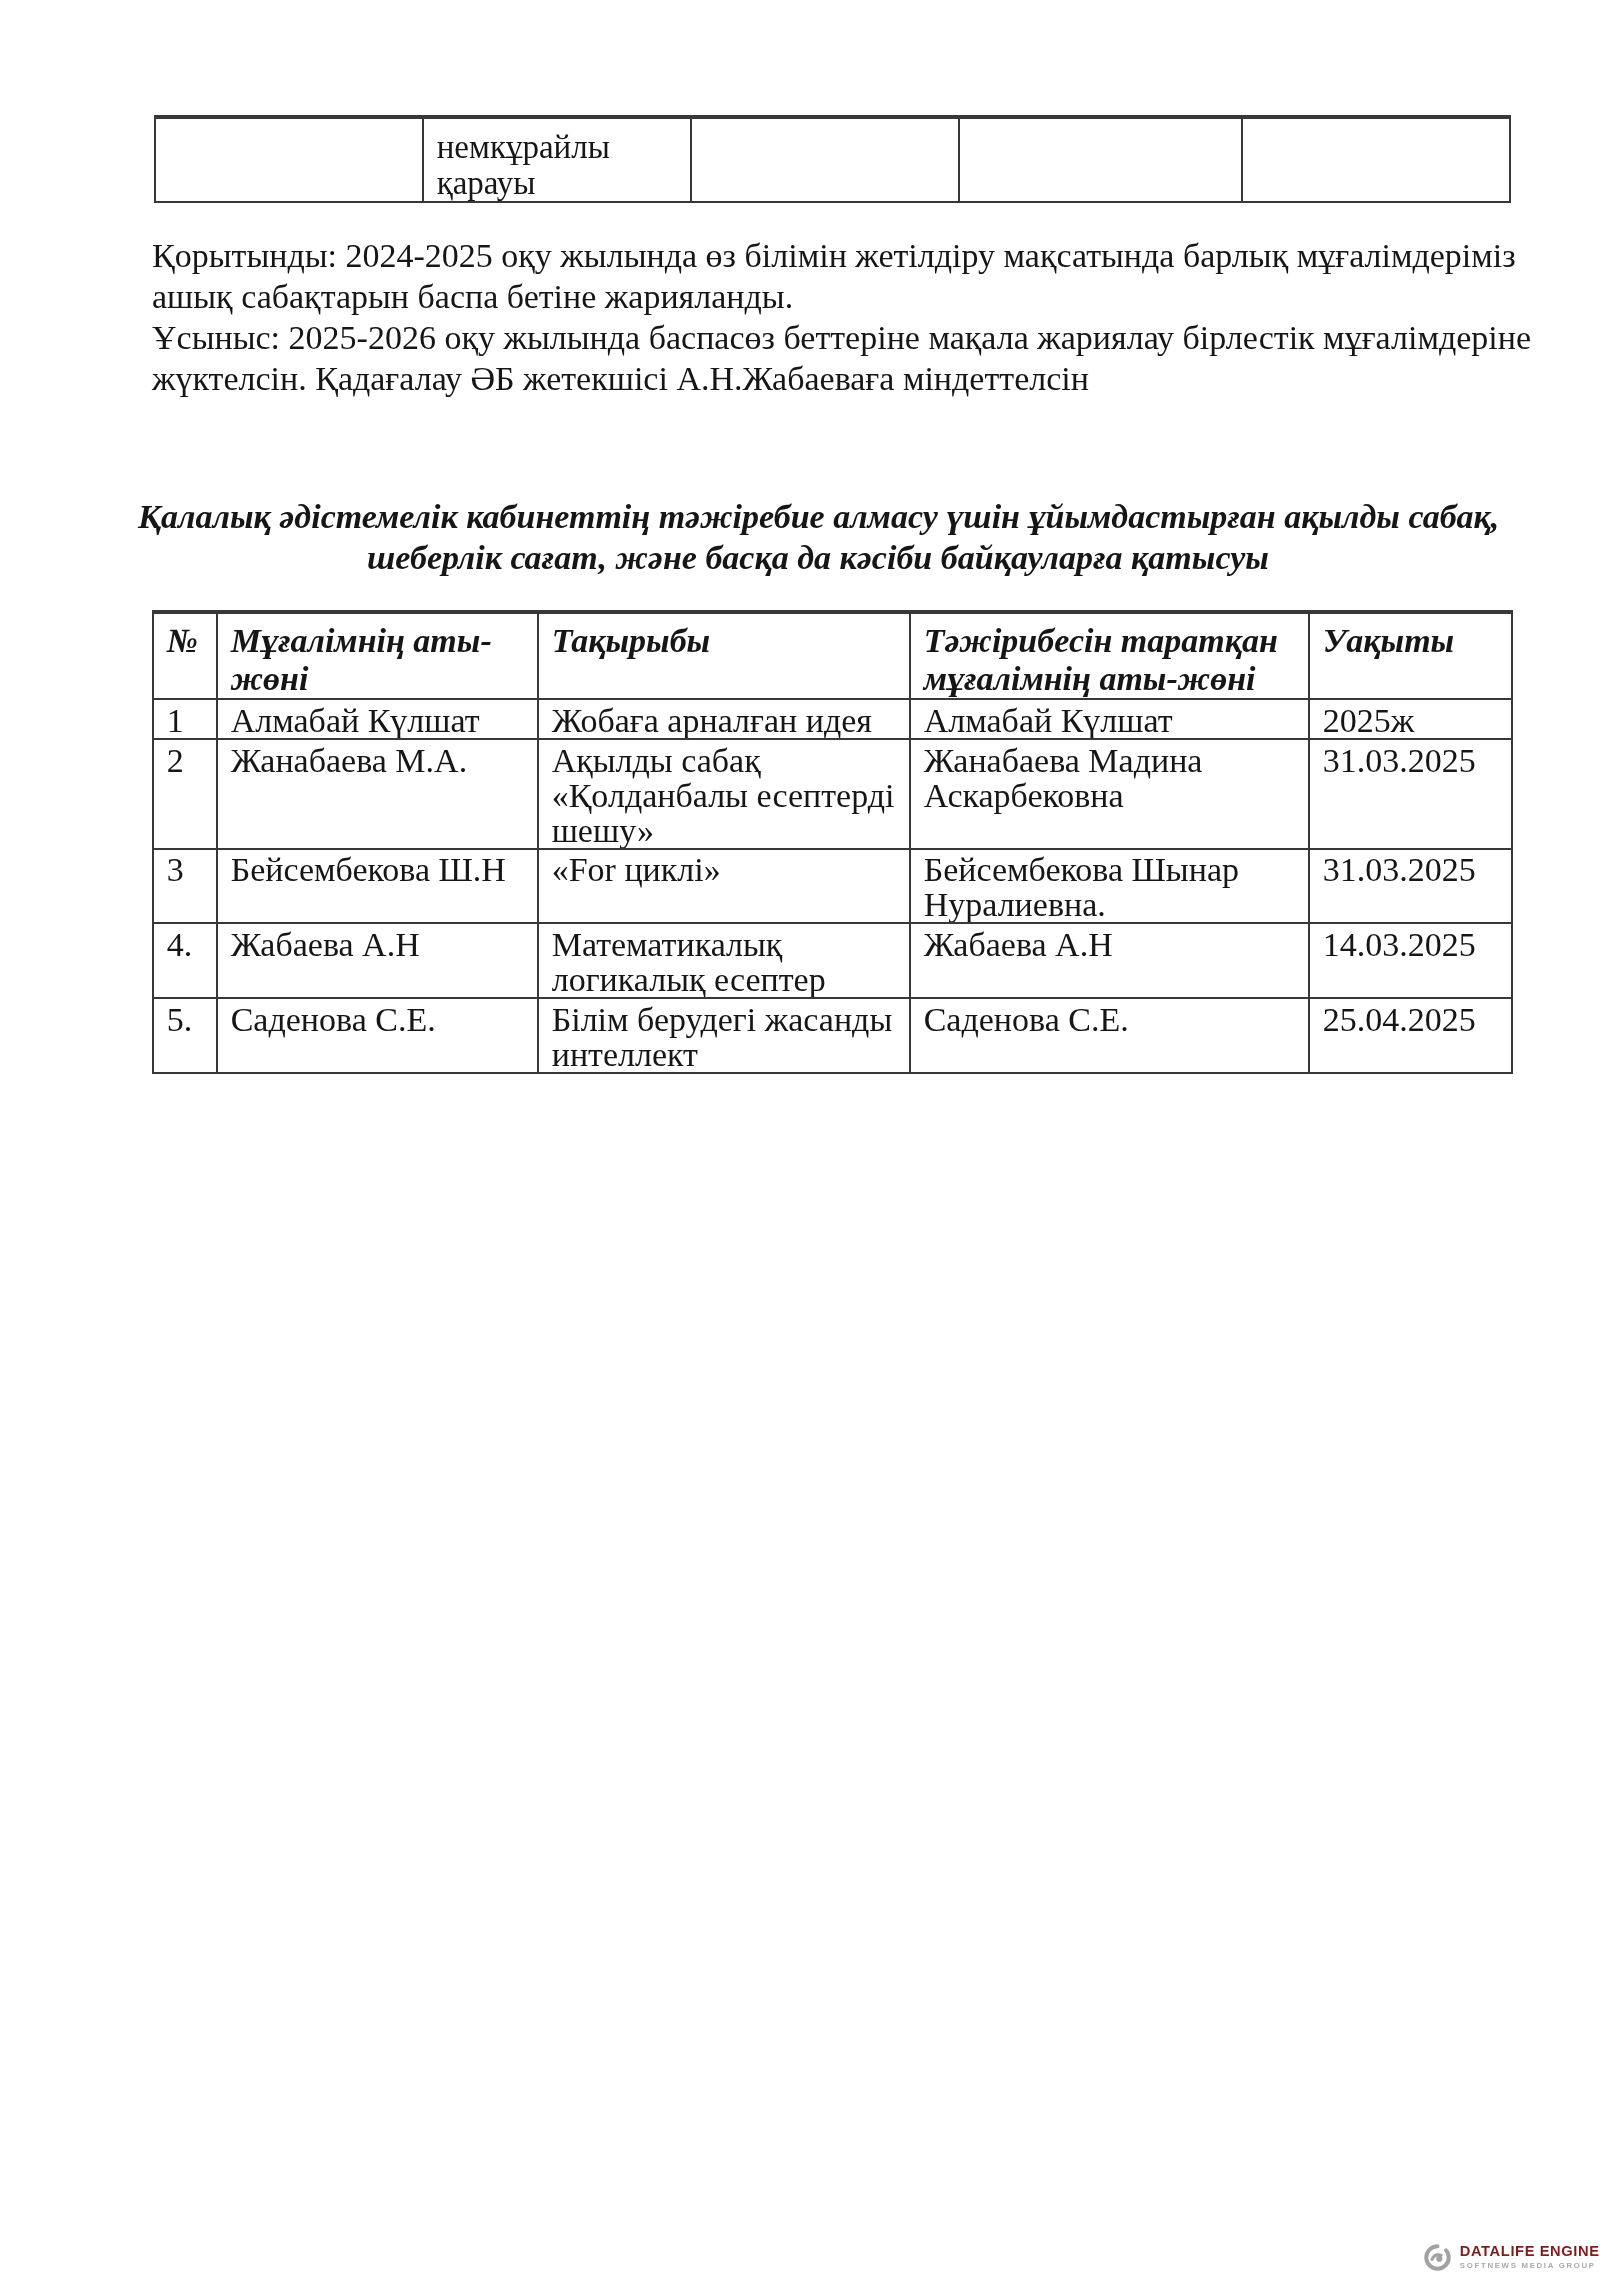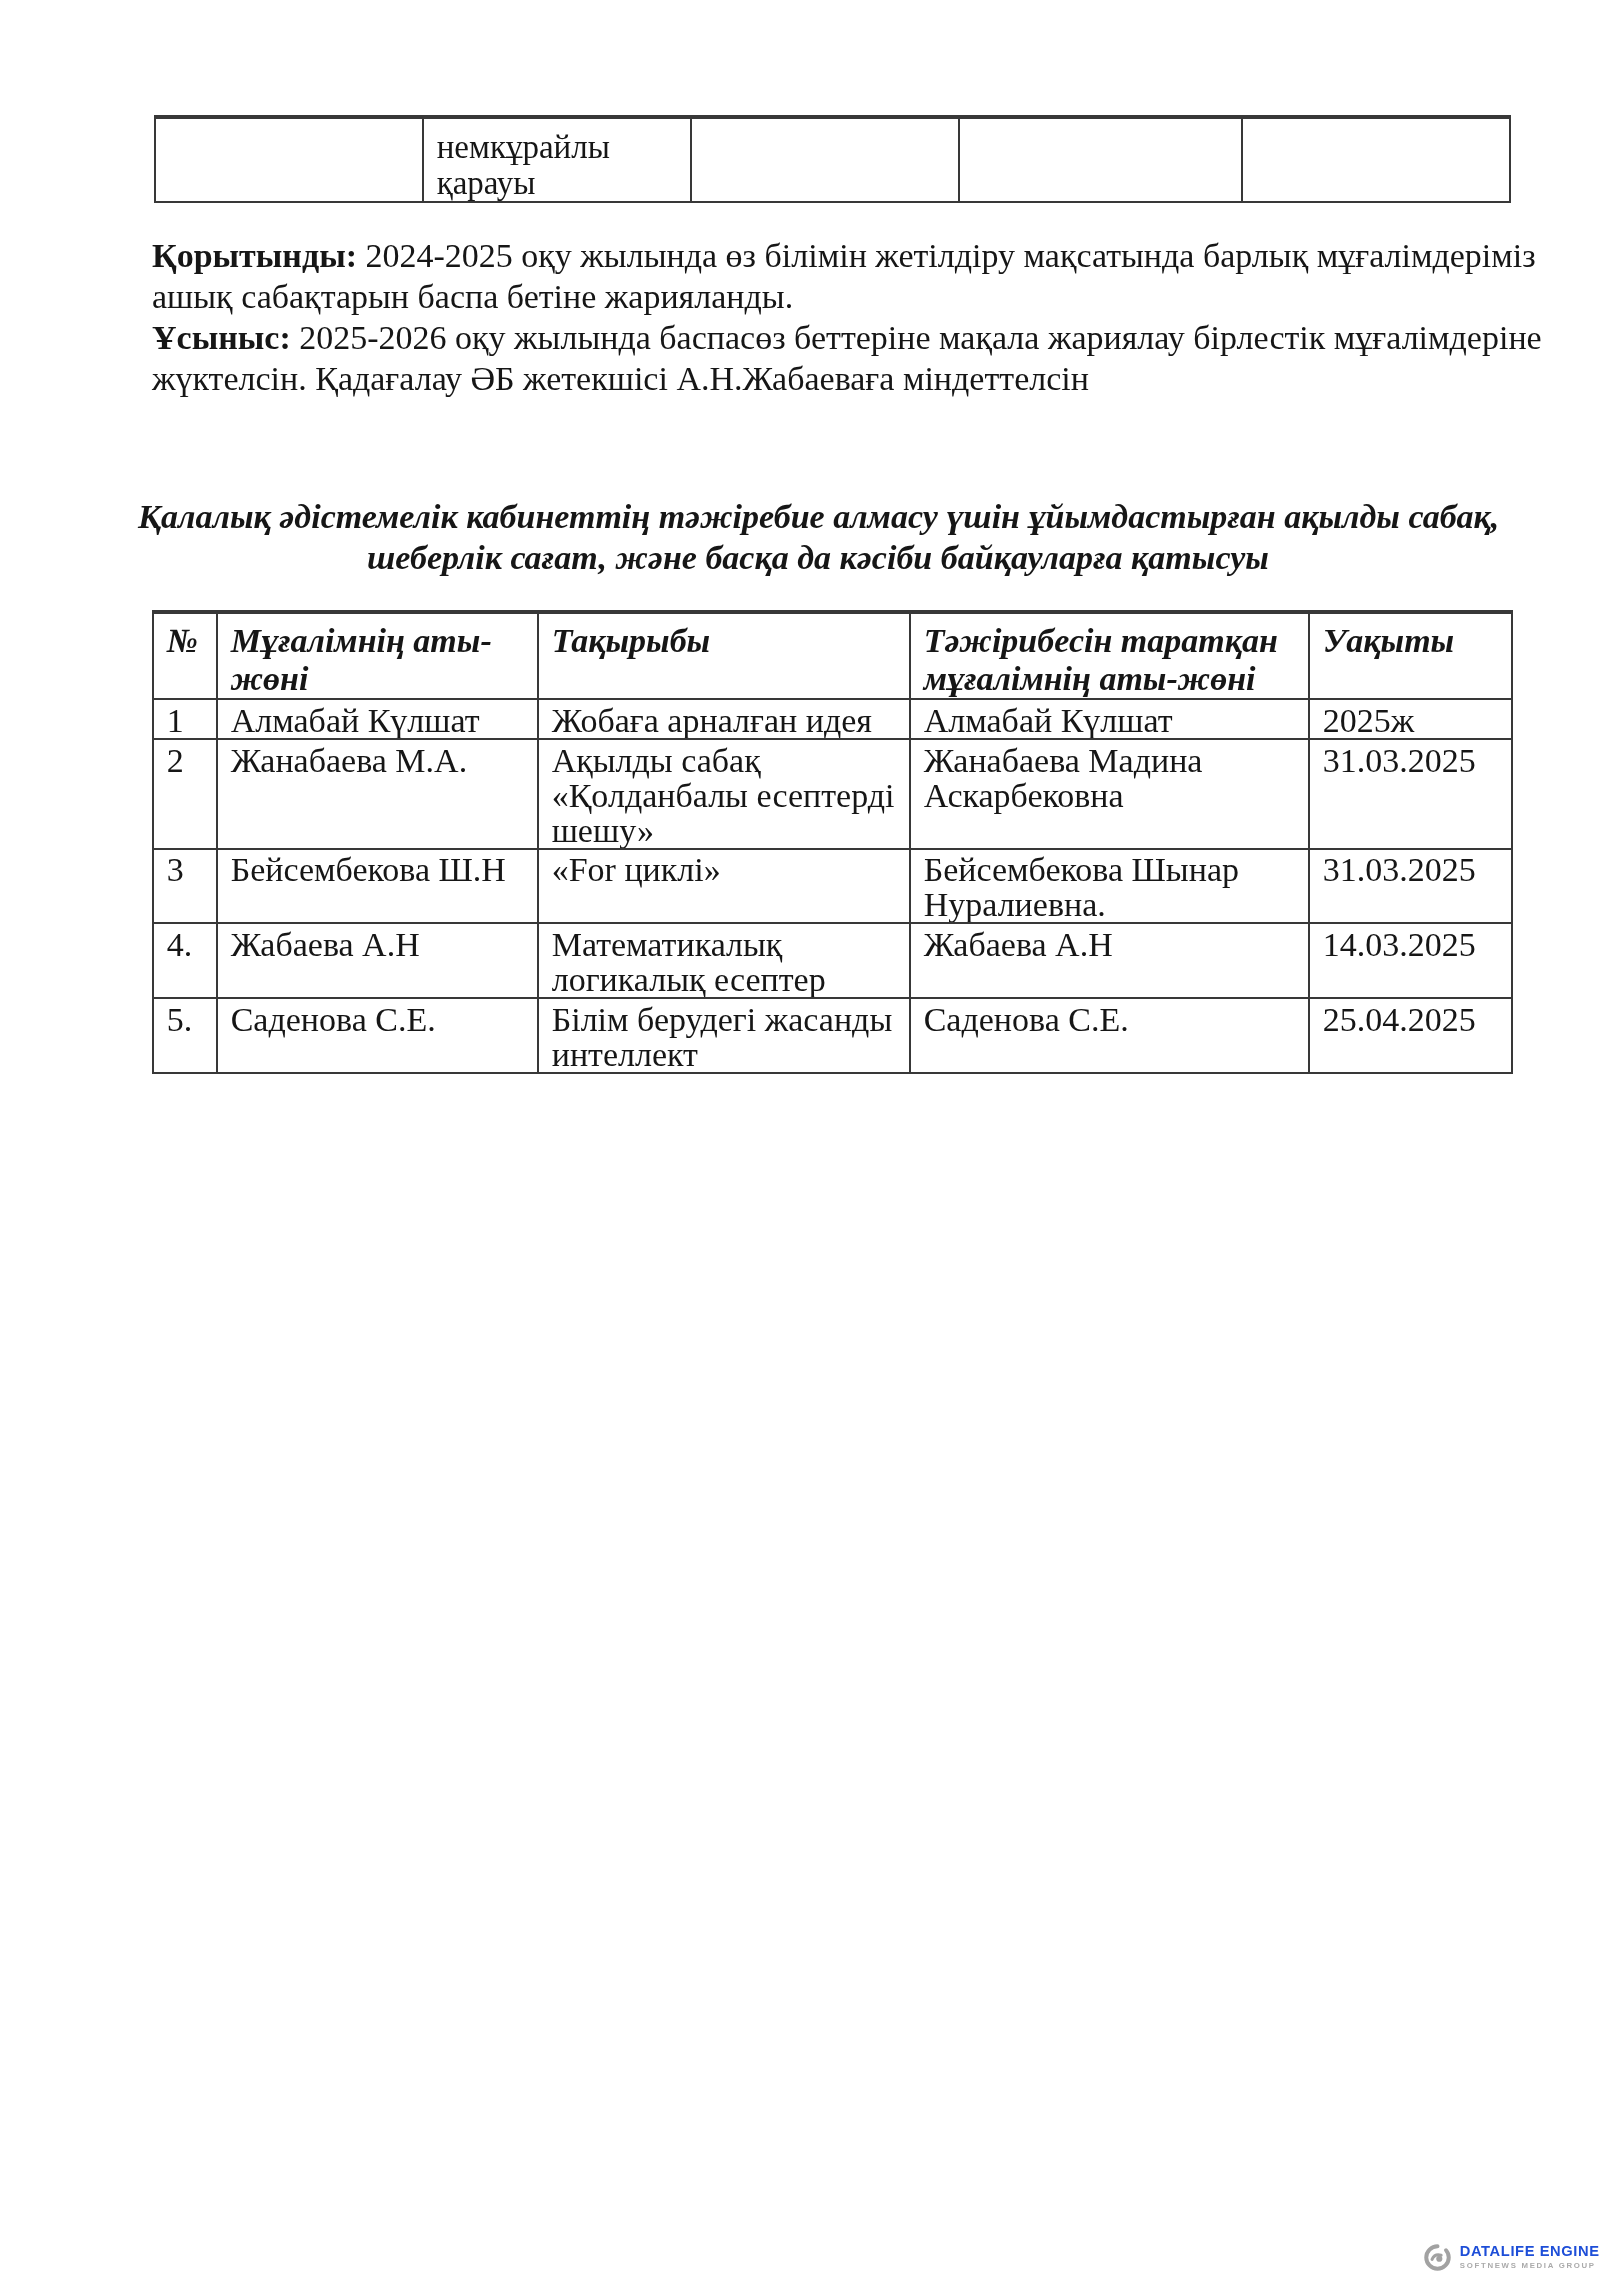--- a/index.html
+++ b/index.html
@@ -51,21 +51,21 @@
   .r5  { height: 73px; }
 
   
   .paragraphs {
     position: absolute;
     left: 152px; top: 235px; width: 1360px;
     font-size: 34px; line-height: 41px;
   }
   .para-line { white-space: nowrap; }
   .para-line.j { text-align: justify; text-align-last: justify; }
-  .b { font-weight: bold; }
+  .b { font-weight: normal; }
 
   
   .heading {
     position: absolute;
     left: 138px; top: 496px; width: 1360px;
     text-align: center;
     font-weight: bold; font-style: italic;
     font-size: 34px; line-height: 41px;
     white-space: nowrap;
   }
@@ -73,21 +73,21 @@
   
   .watermark {
     position: absolute;
     left: 1423px; top: 2243px;
     display: flex; align-items: center;
     font-family: "Liberation Sans", sans-serif;
   }
   .wm-logo { width: 29px; height: 29px; margin-right: 7.8px; flex: 0 0 auto; }
   .wm-title {
     font-weight: bold; font-size: 14.7px; letter-spacing: 0.6px;
-    color: #1d4ed8; line-height: 15.7px;
+    color: #7f1d1d; line-height: 15.7px;
   }
   .wm-sub {
     font-weight: bold; font-size: 7.8px; letter-spacing: 1.7px;
     color: #ababab; line-height: 9.8px; margin-top: 2px;
   }
 </style>
 </head>
 <body>
 
 <div class="page">

